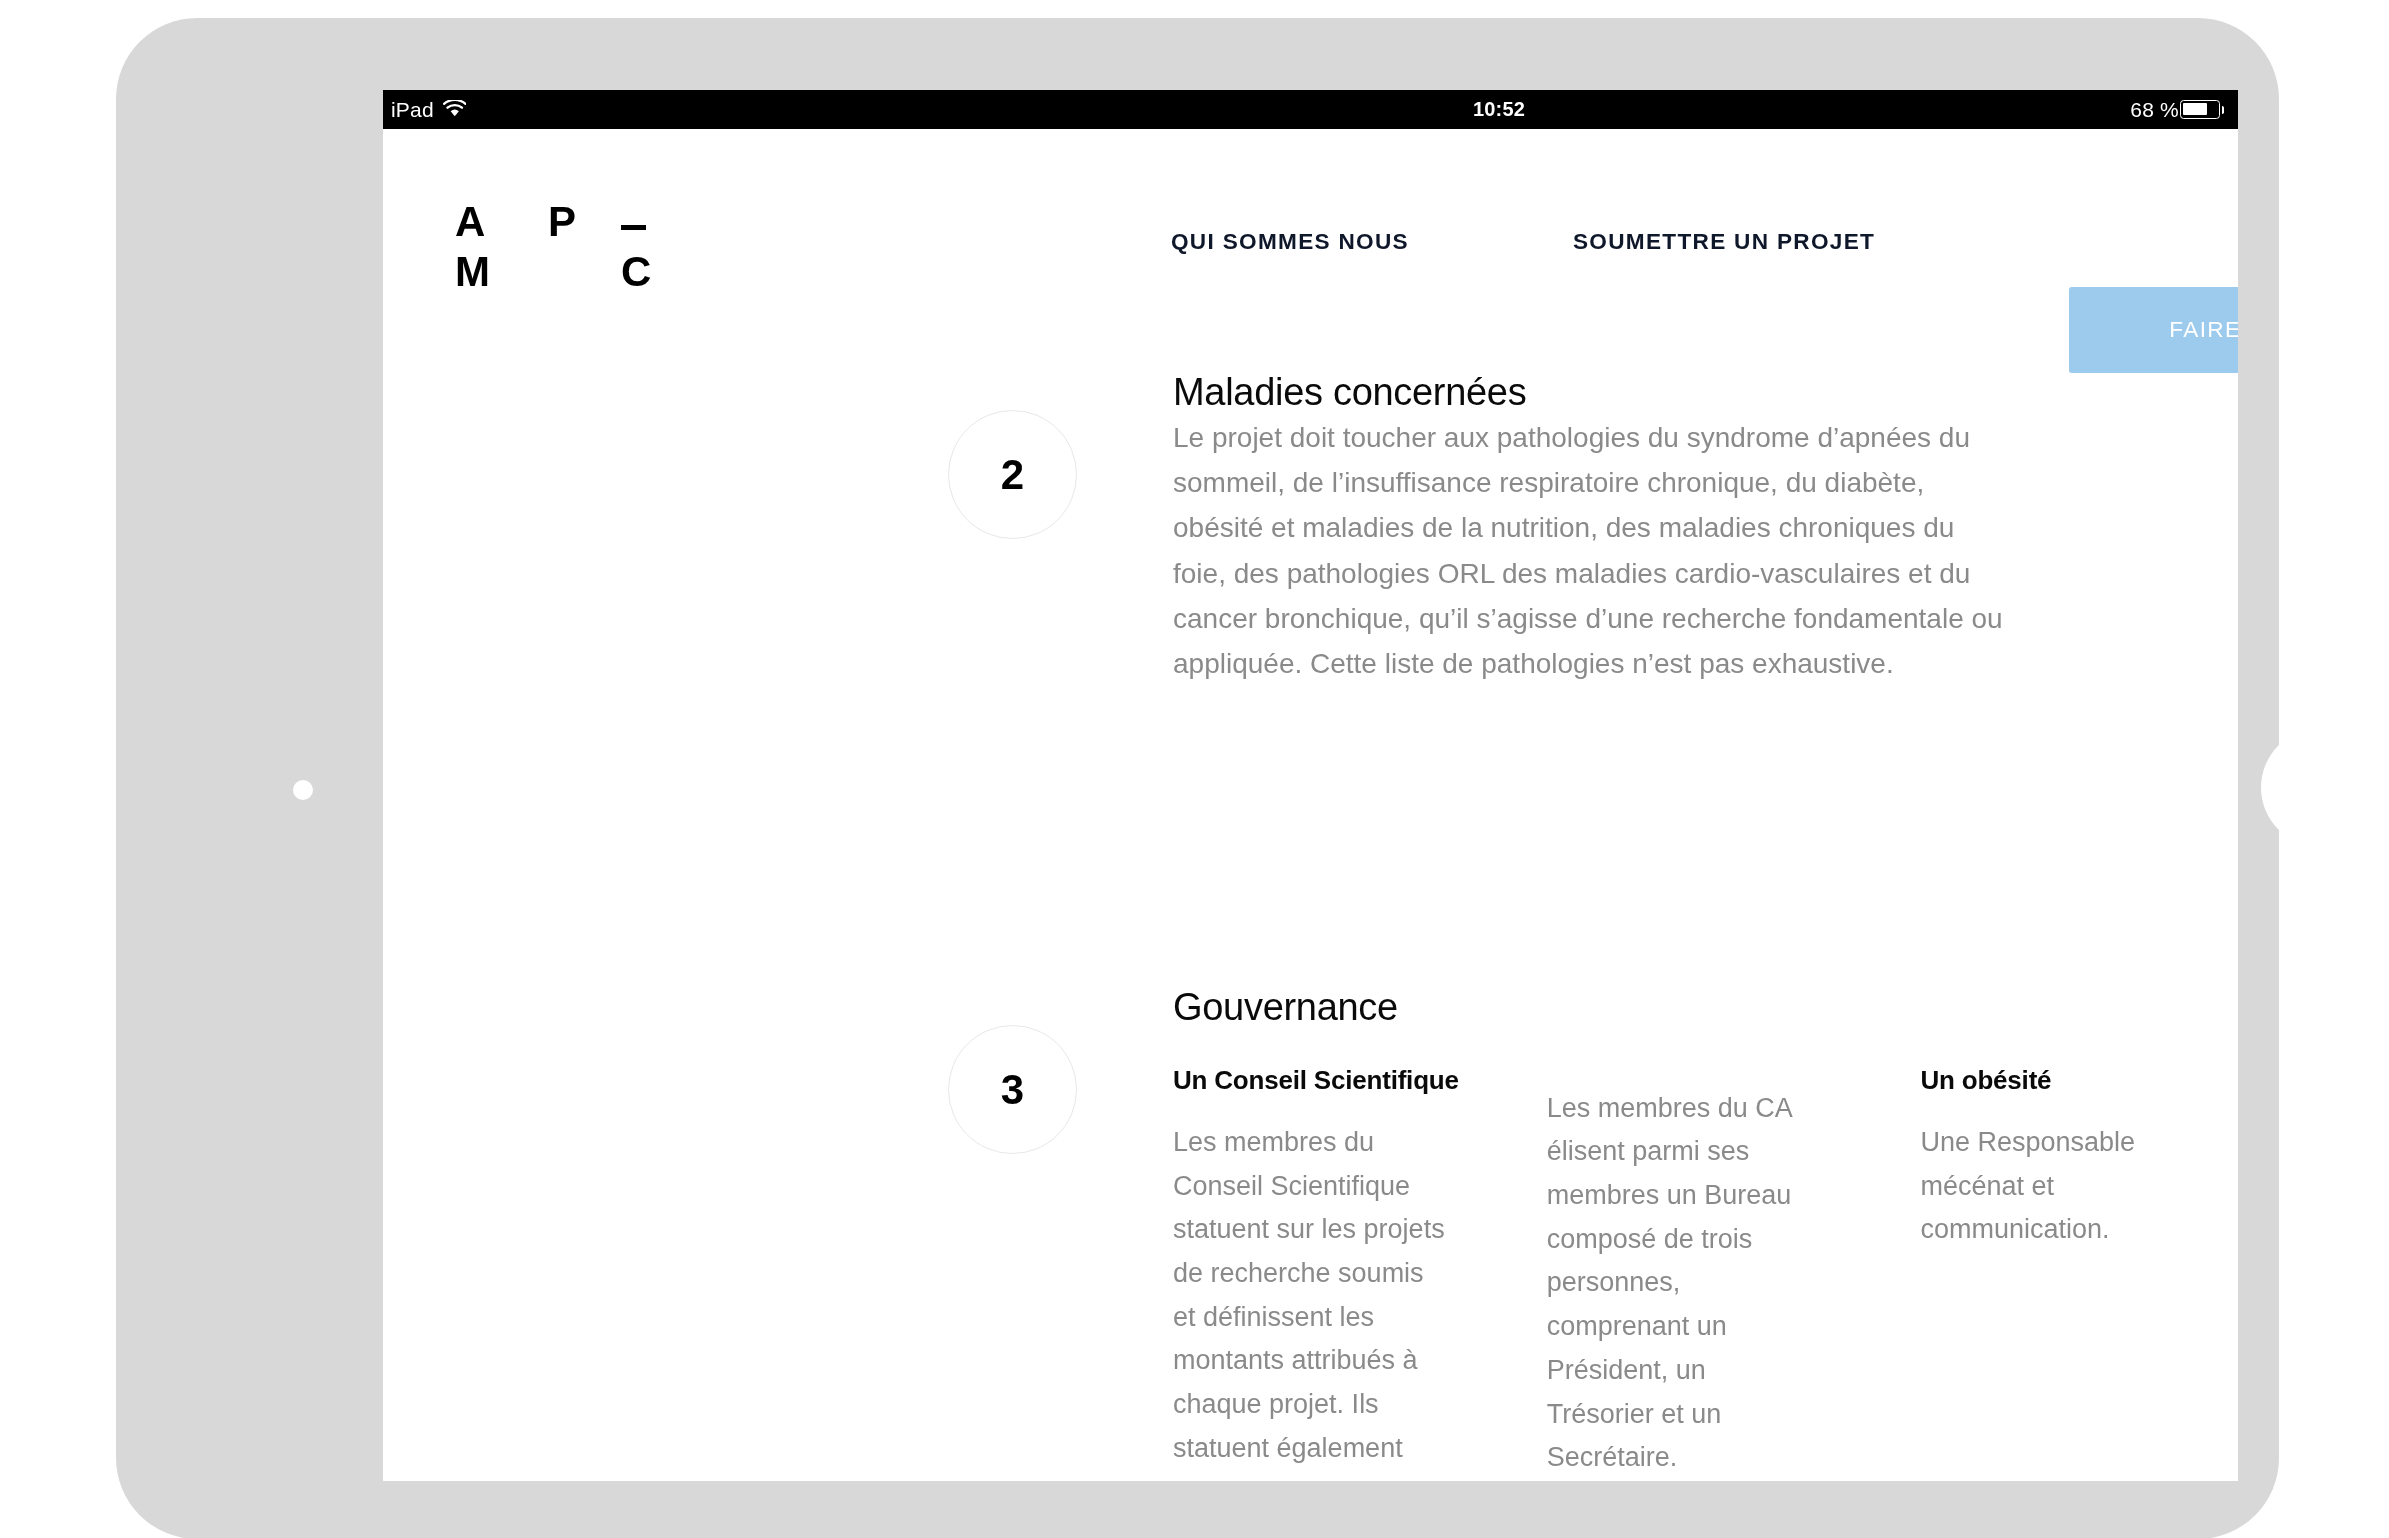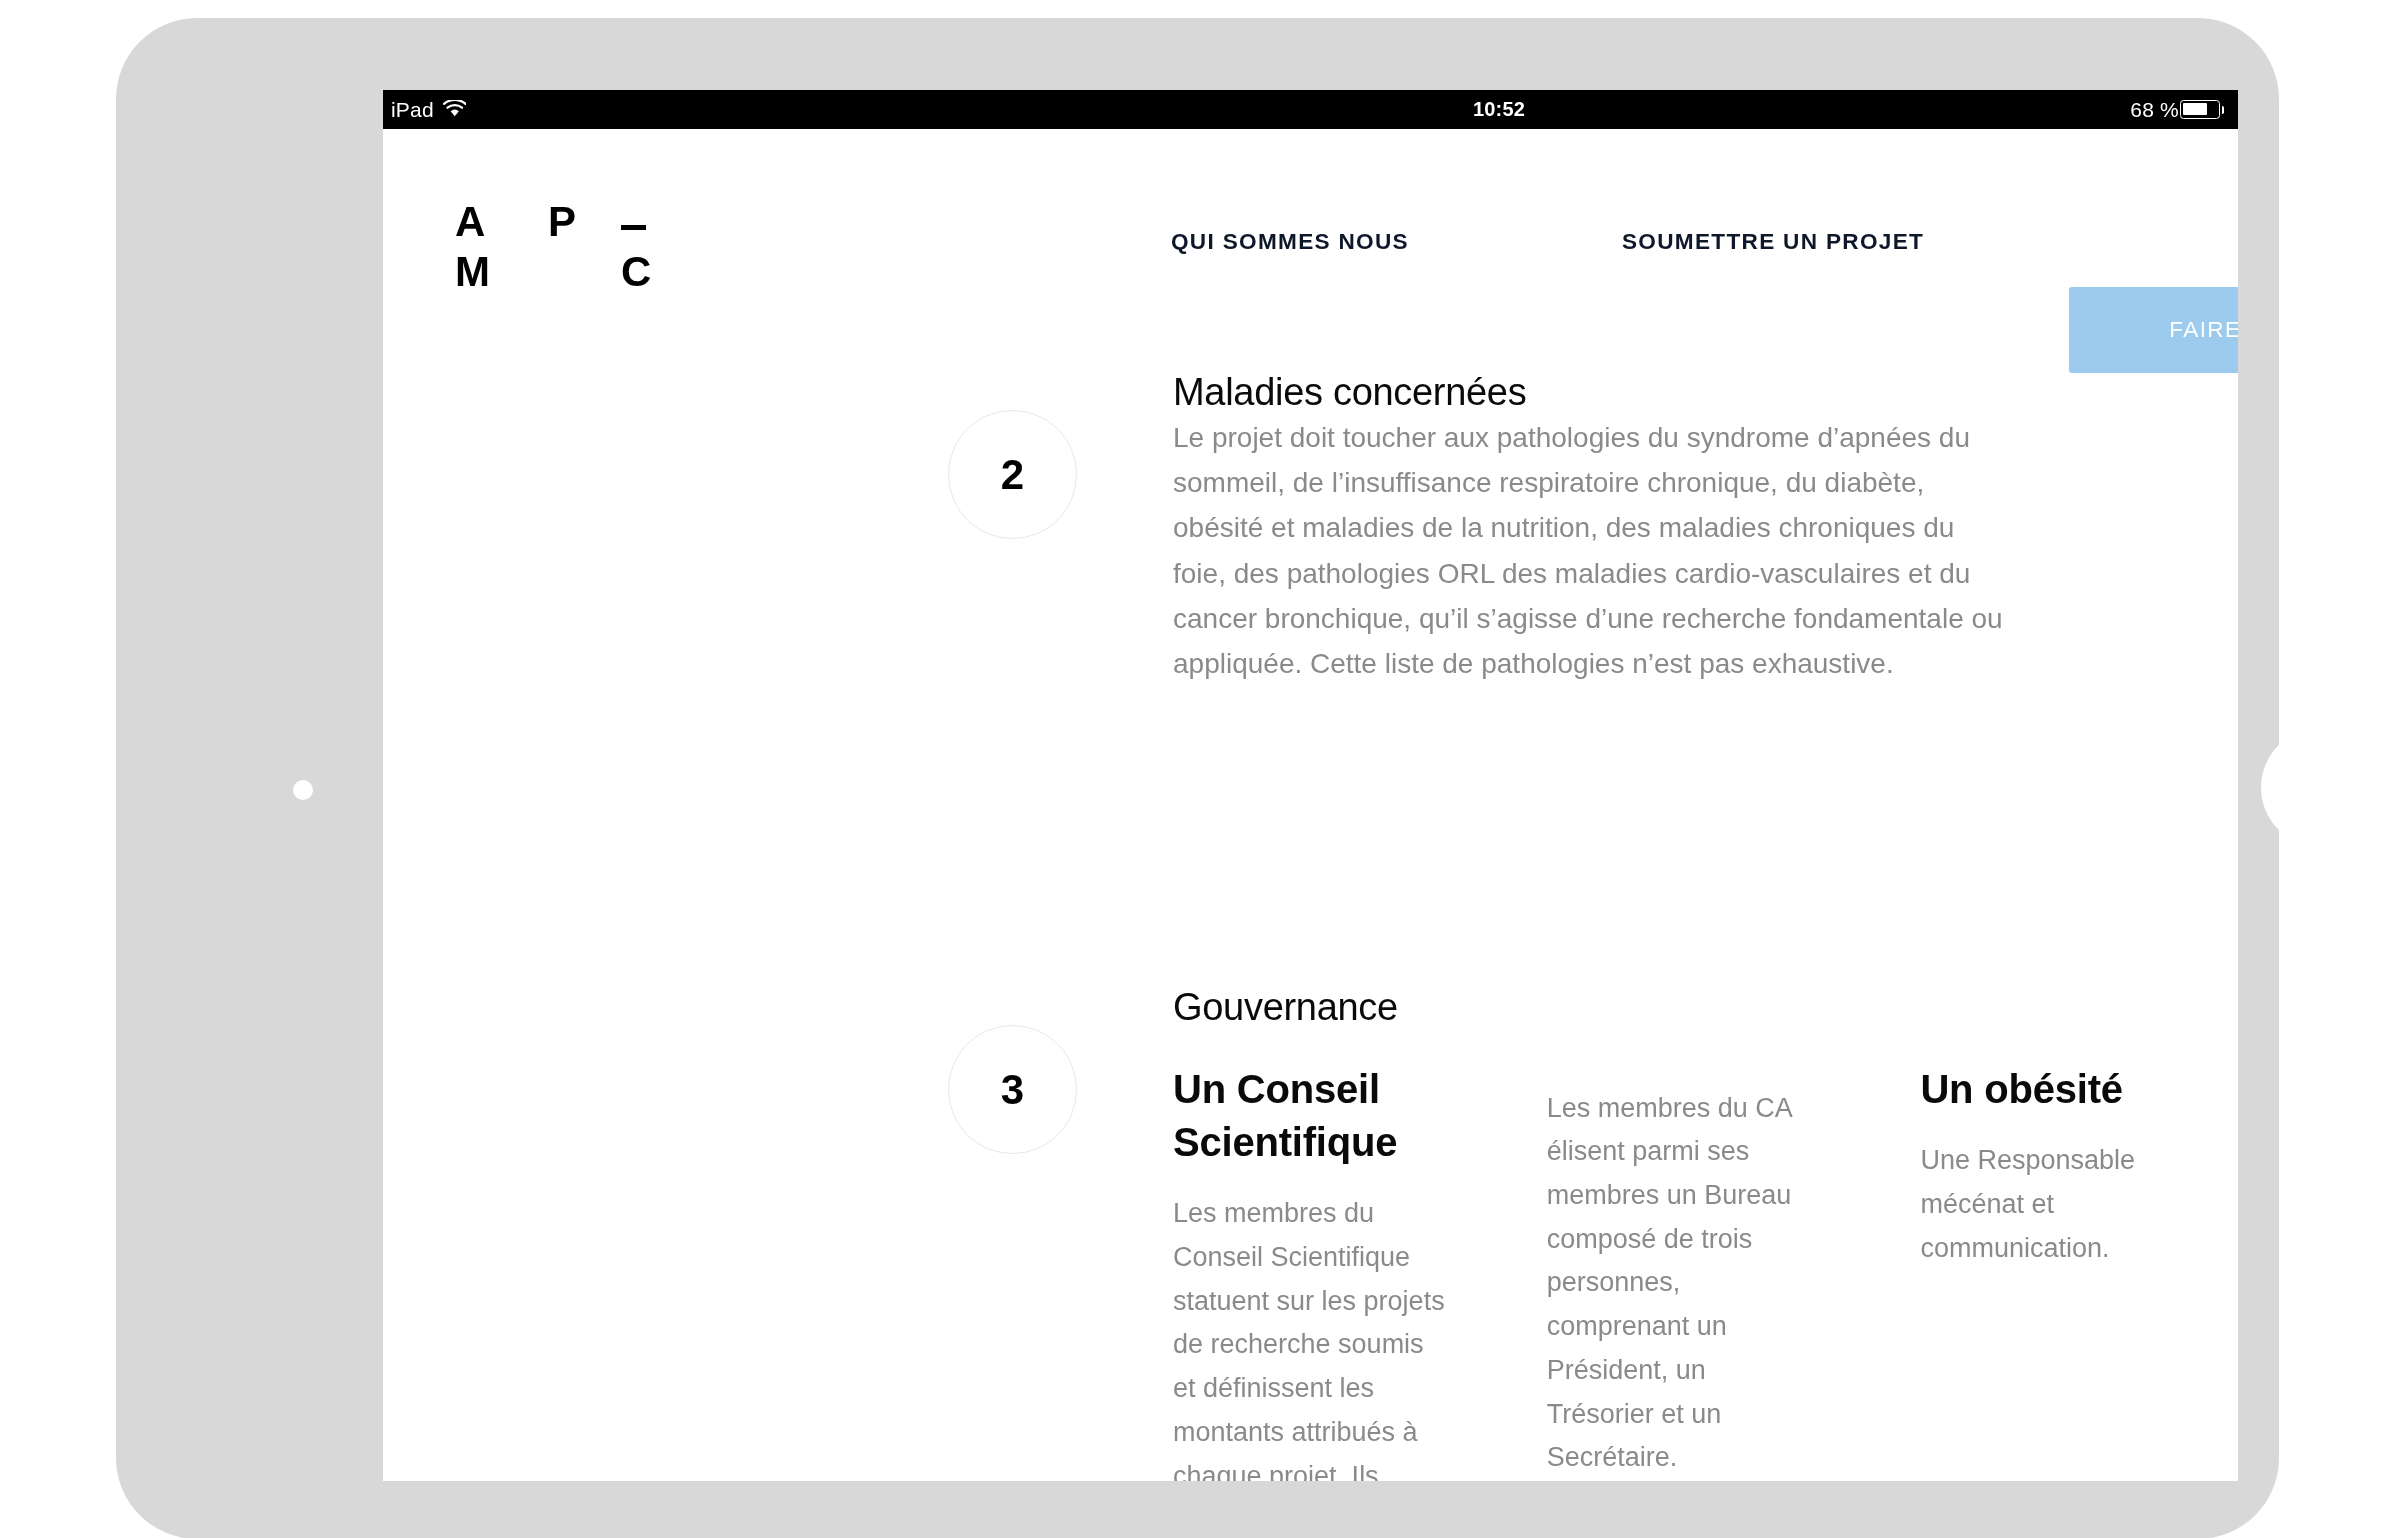--- a/index.html
+++ b/index.html
@@ -144,21 +144,21 @@
     position: absolute;
     top: 100px;
     font-size: 22.6px;
     font-weight: bold;
     letter-spacing: 1.3px;
     color: #0f172a;
     white-space: nowrap;
     cursor: pointer;
   }
   #nav-qui { left: 788px; }
-  #nav-soumettre { left: 1239px; }
+  #nav-soumettre { left: 1190px; }
 
   #donate-button {
     position: absolute;
     left: 1686px; top: 158px;
     width: 378px;
     height: 86px;
     background: #9ccbed;
     border: none;
     border-radius: 2.7px;
     color: #ffffff;
@@ -230,21 +230,21 @@
     display: flex;
     gap: 0;
   }
   .gov-col { width: 443px; }
   .gov-col + .gov-col { margin-left: 0; }
   #gov-col-1 { width: 443px; }
   #gov-col-2 { width: 443px; }
   #gov-col-3 { width: 380px; }
 
   .gov-heading {
-    font-size: 40px;
+    font-size: 26px;
     font-weight: bold;
     color: #0a0a0a;
     line-height: 1.32;
     letter-spacing: -0.2px;
   }
   .gov-text {
     margin-top: 23.5px;
     font-size: 27px;
     line-height: 1.62;
     color: #8a8a8a;

